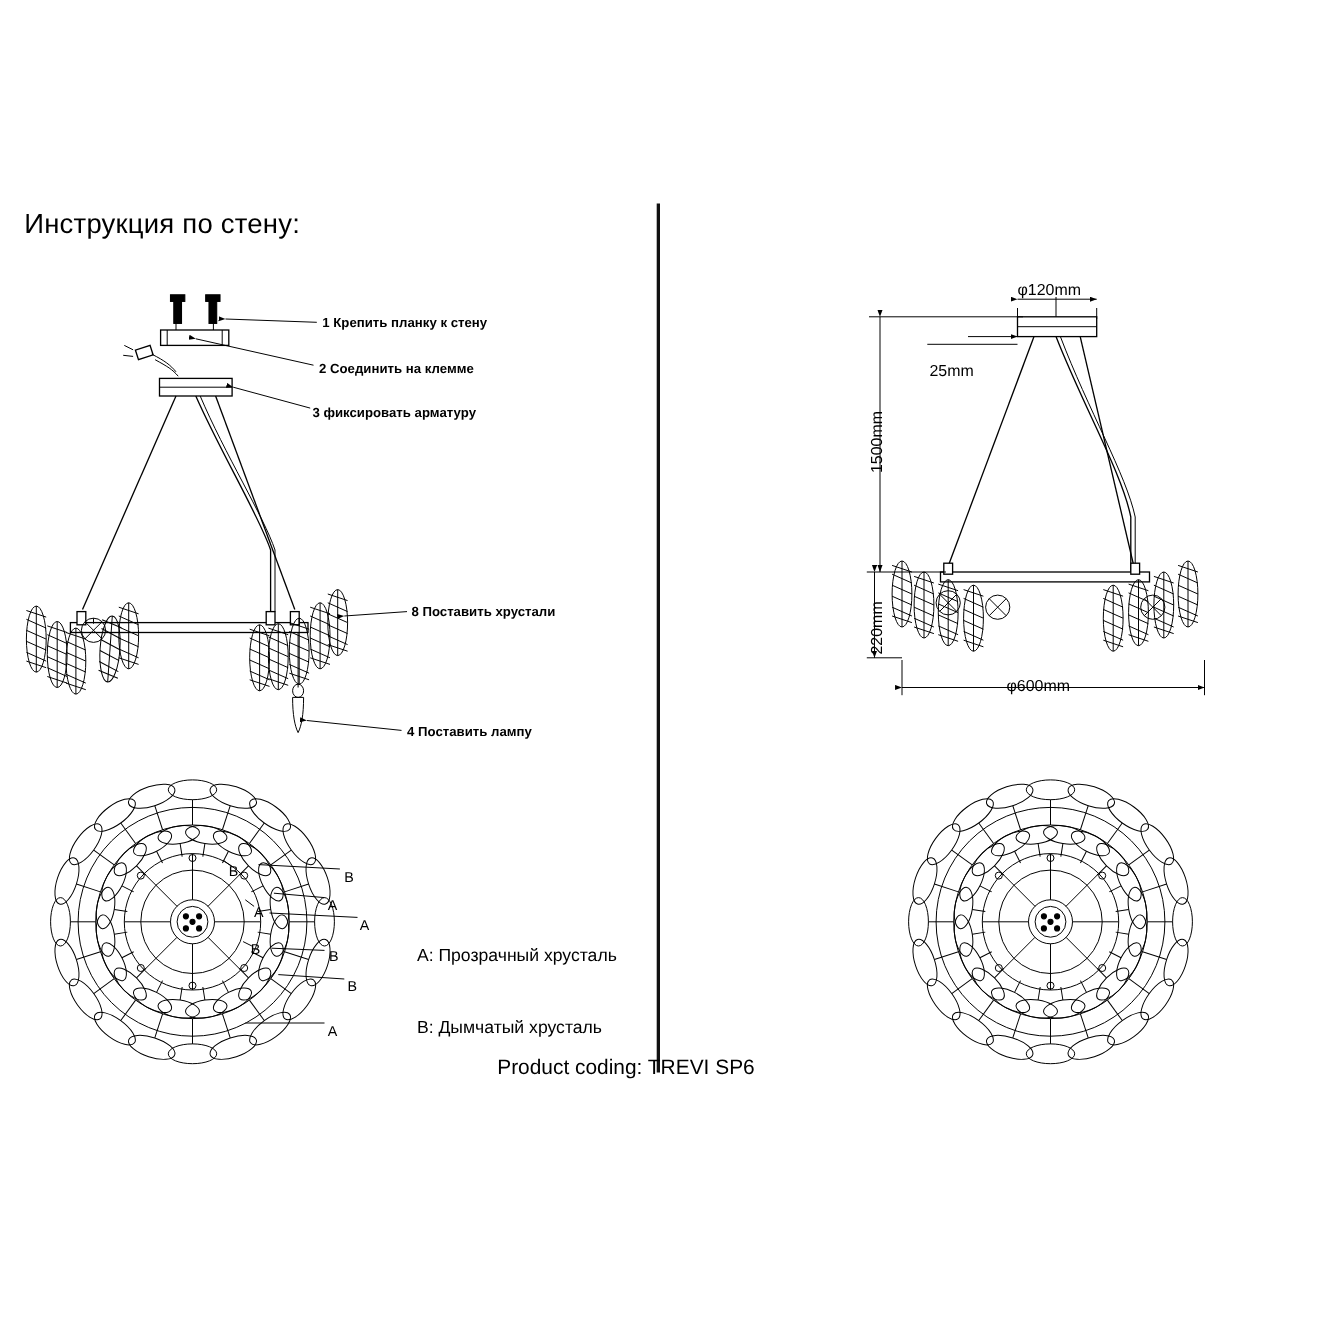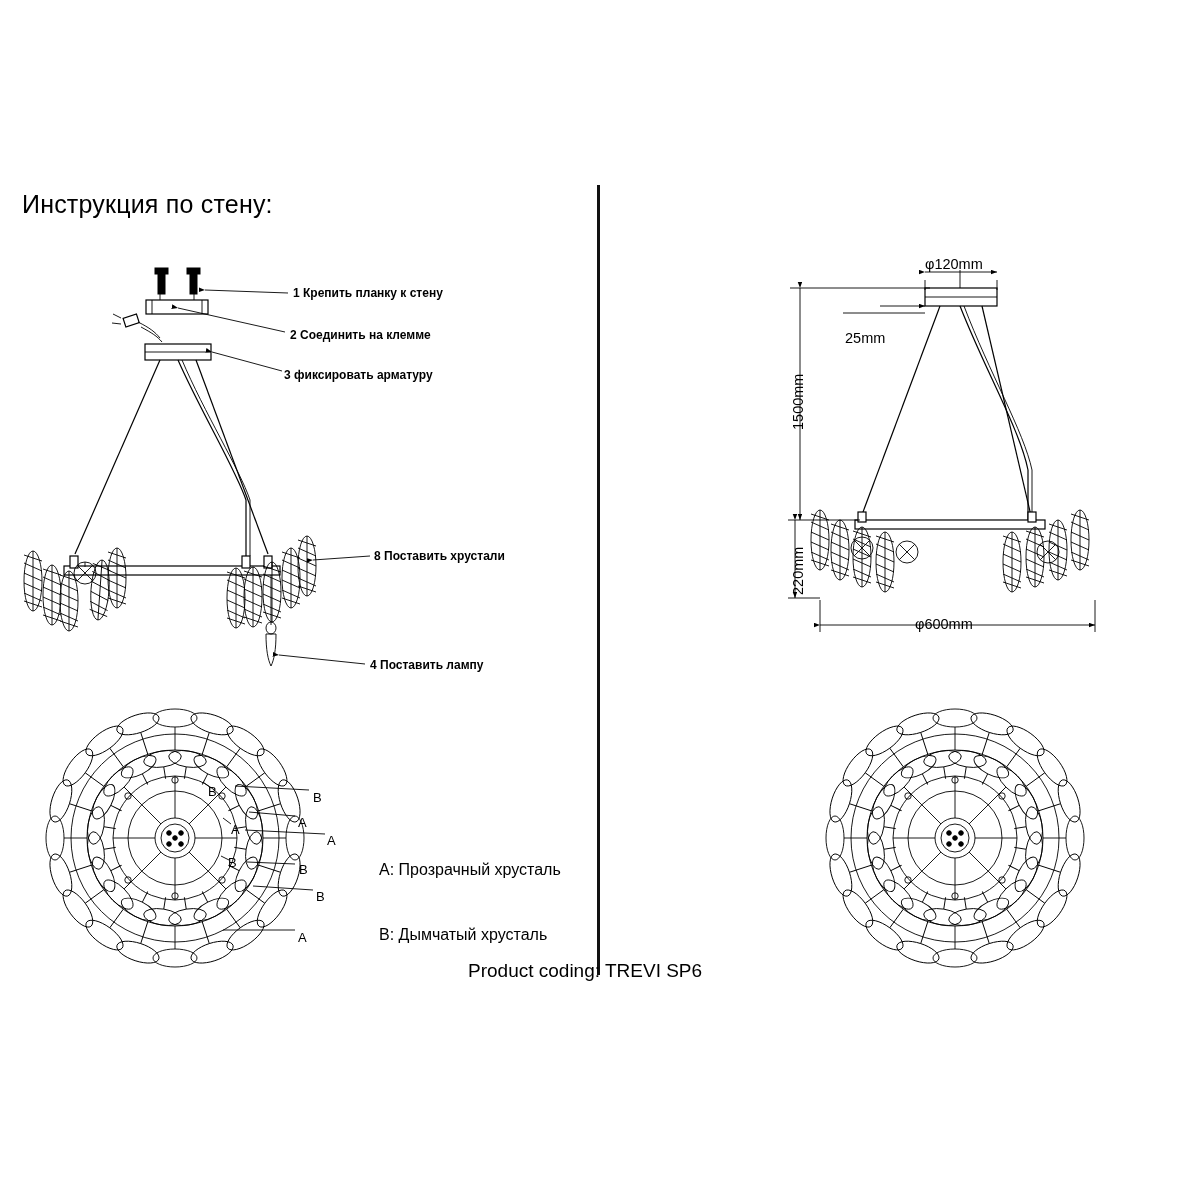--- a/index.html
+++ b/index.html
@@ -4,21 +4,21 @@
 <style>
   html,body{margin:0;padding:0;background:#ffffff;}
   body{width:1200px;height:1200px;position:relative;font-family:"Liberation Sans",sans-serif;color:#000;}
   .sheet{position:absolute;inset:0;}
   .divider{position:absolute;left:597px;top:185px;width:3px;height:790px;background:#111;}
   .title{position:absolute;font-size:25px;letter-spacing:.2px;white-space:nowrap;}
   #title-left{left:22px;top:190px;}
   #title-right{left:676px;top:188px;}
   .callout{position:absolute;font-size:12px;white-space:nowrap;font-weight:bold;}
   .legend{position:absolute;font-size:16px;white-space:nowrap;}
-  .product-code{position:absolute;left:452px;top:960px;font-size:19px;white-space:nowrap;margin-left:16px;}
+  .product-code{position:absolute;left:452px;top:960px;font-size:19px;white-space:nowrap;}
   .dim{position:absolute;font-size:14.5px;white-space:nowrap;}
   .rot{transform:rotate(-90deg);transform-origin:left top;}
   svg{position:absolute;left:0;top:0;width:1200px;height:1200px;overflow:visible;}
   .ln{stroke:#000;fill:none;stroke-width:1.2;}
   .ln-thin{stroke:#000;fill:none;stroke-width:0.9;}
   .fillblk{fill:#000;stroke:#000;}
   .whitefill{fill:#fff;stroke:#000;stroke-width:1.2;}
 </style>
 </head>
 <body>

